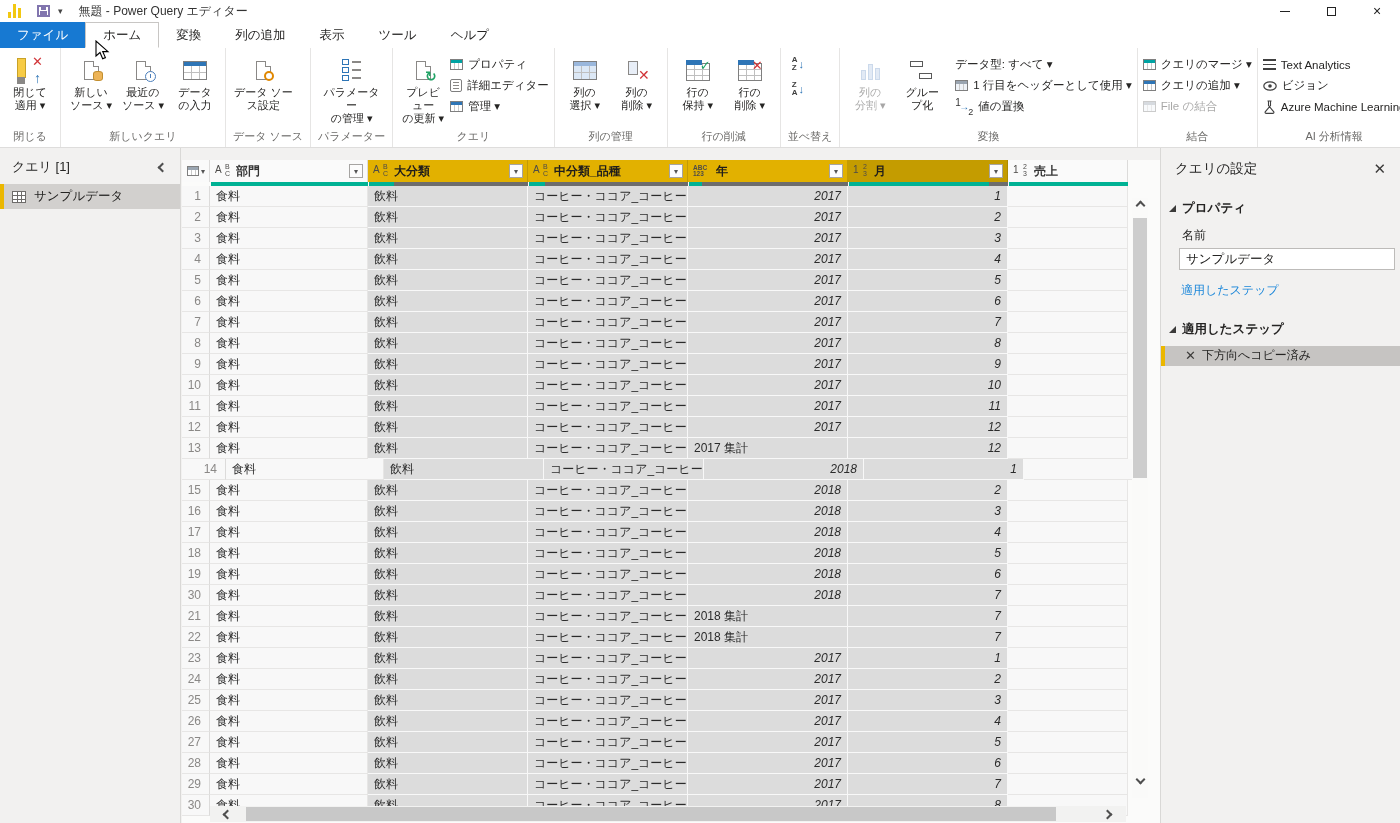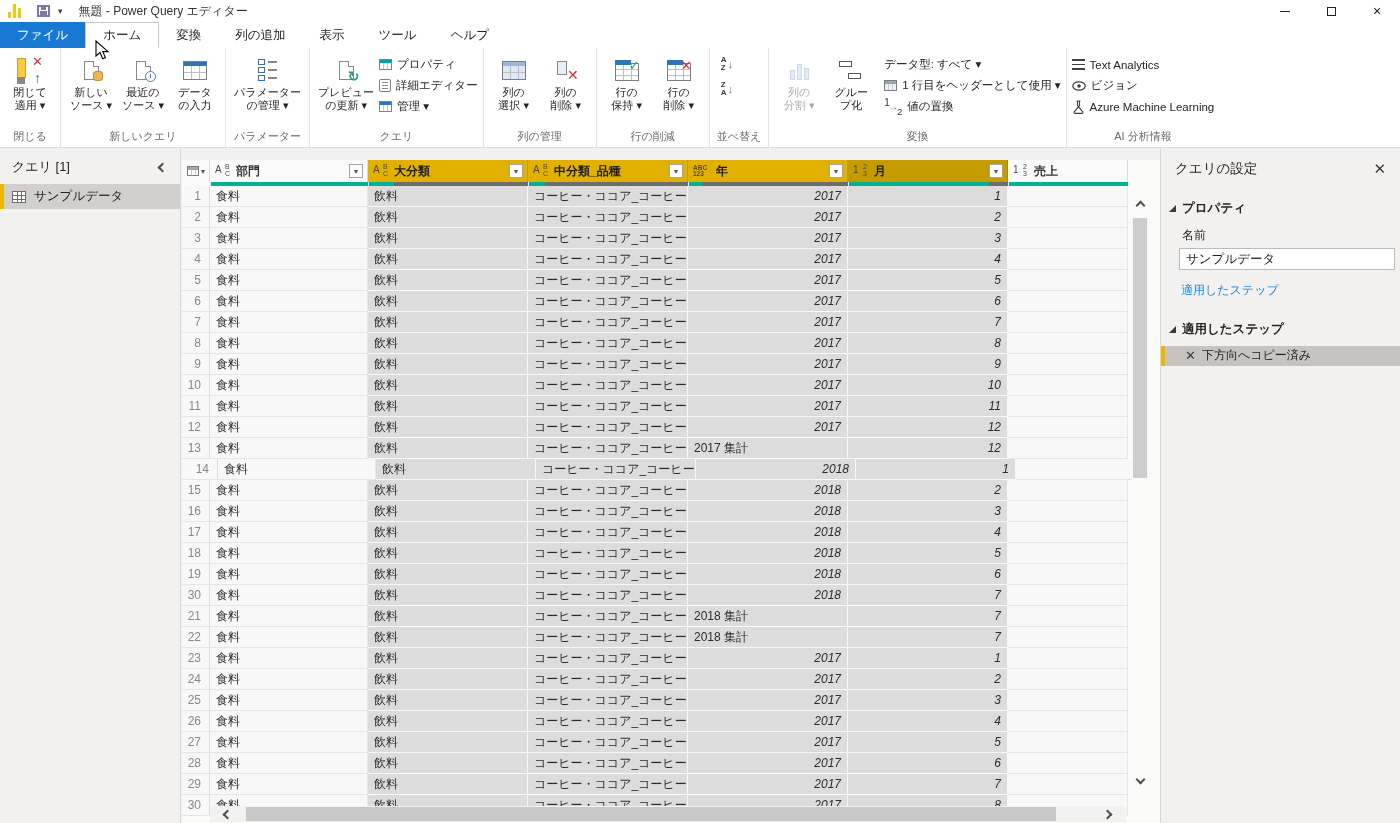--- a/index.html
+++ b/index.html
@@ -243,20 +243,34 @@
         <span class="ric">
             <span class="tblico"></span>
           </span>
         <span class="lbl">データ
 の入力</span>
       </div>
     </div>
     <div class="rg-label">新しいクエリ</div>
   </div>
 
+  <div class="rgroup">
+    <div class="rg-content">
+      <div class="rbtn-lg">
+        <span class="ric">
+            <span class="doc">
+              <span class="badge gearb"></span>
+            </span>
+          </span>
+        <span class="lbl">データ ソー
+ス設定</span>
+      </div>
+    </div>
+    <div class="rg-label">データ ソース</div>
+  </div>
 
   <div class="rgroup">
     <div class="rg-content">
       <div class="rbtn-lg">
         <span class="ric">
           <span style="display:flex;flex-direction:column;gap:2px;">
             <span style="display:flex;gap:3px;align-items:center;">
                 <i style="width:7px;height:6px;border:1.5px solid #2E75B6;display:block;"></i>
                 <i style="width:9px;height:1.5px;background:#8A8886;display:block;"></i>
               </span>
@@ -412,20 +426,39 @@
               <span class="ar">→</span>
               <span class="n2">2</span>
             </span>
             <span>値の置換</span>
           </div>
       </div>
     </div>
     <div class="rg-label">変換</div>
   </div>
 
+  <div class="rgroup">
+    <div class="rg-content">
+      <div class="smcol">
+        <div class="rbtn-sm">
+            <span class="mini teal"></span>
+            <span>クエリのマージ ▾</span>
+          </div>
+        <div class="rbtn-sm">
+            <span class="mini"></span>
+            <span>クエリの追加 ▾</span>
+          </div>
+        <div class="rbtn-sm disabled">
+            <span class="mini gray"></span>
+            <span>File の結合</span>
+          </div>
+      </div>
+    </div>
+    <div class="rg-label">結合</div>
+  </div>
 
   <div class="rgroup" style="border-right:none;">
     <div class="rg-content">
       <div class="smcol">
         <div class="rbtn-sm">
             <span class="lines3"></span>
             <span>Text Analytics</span>
           </div>
         <div class="rbtn-sm">
           <svg width="14" height="10" viewBox="0 0 14 10">
@@ -651,21 +684,21 @@
         <div class="trow">
           <div class="tcell c-rn" style="width: 28px;">13</div>
           <div class="tcell c-light" style="width: 158px;">食料</div>
           <div class="tcell c-sel" style="width: 160px;">飲料</div>
           <div class="tcell c-sel" style="width: 160px;">コーヒー・ココア_コーヒー</div>
           <div class="tcell c-sel" style="width: 160px;">2017 集計</div>
           <div class="tcell c-sel num" style="width: 160px;">12</div>
           <div class="tcell c-light" style="width: 120px;"></div>
         </div>
         <div class="trow">
-          <div class="tcell c-rn" style="width: 36px;">14</div>
+          <div class="tcell c-rn" style="width: 44px;">14</div>
           <div class="tcell c-light" style="width: 158px;">食料</div>
           <div class="tcell c-sel" style="width: 160px;">飲料</div>
           <div class="tcell c-sel" style="width: 160px;">コーヒー・ココア_コーヒー</div>
           <div class="tcell c-sel num" style="width: 160px;">2018</div>
           <div class="tcell c-sel num" style="width: 160px;">1</div>
           <div class="tcell c-light" style="width: 120px;"></div>
         </div>
         <div class="trow">
           <div class="tcell c-rn" style="width: 28px;">15</div>
           <div class="tcell c-light" style="width: 158px;">食料</div>

